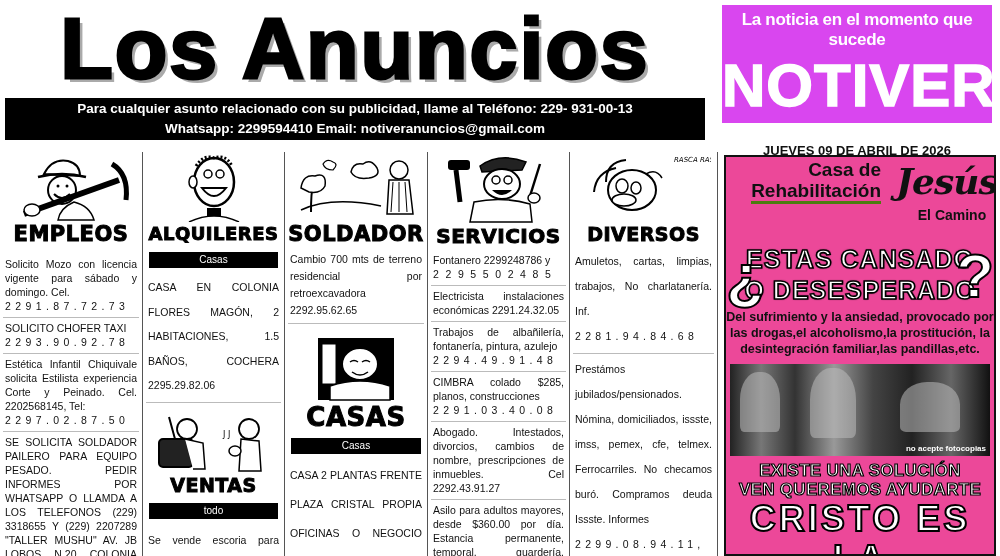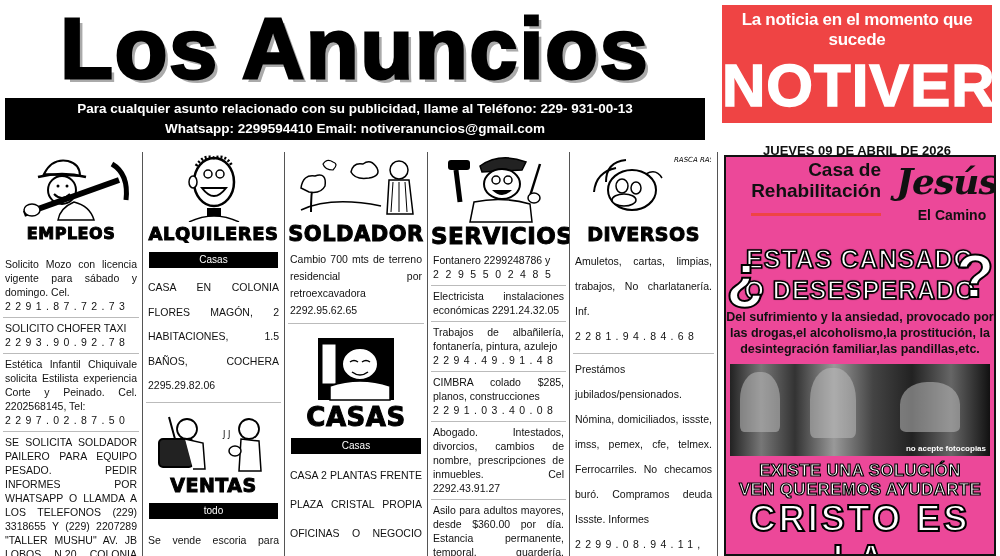--- a/index.html
+++ b/index.html
@@ -15,21 +15,21 @@
     text-shadow: 4px 4px 0 #aaa;
     transform: scaleX(1.0);
   }
   .contact-bar {
     position: absolute; left: 5px; top: 98px; width: 700px; height: 42px;
     background: #000; color: #fff; text-align: center;
     font-weight: bold; font-size: 13.5px; line-height: 20px; padding-top: 1px;
   }
   .notiver-box {
     position: absolute; left: 722px; top: 5px; width: 270px; height: 118px;
-    background: #ef4444; color: #fff; text-align: center;
+    background: #d946ef; color: #fff; text-align: center;
   }
   .notiver-tagline { font-size: 17px; font-weight: bold; margin-top: 5px; letter-spacing: -0.3px; }
   .notiver-name { font-size: 60px; font-weight: 900; line-height: 72px; letter-spacing: 1px; -webkit-text-stroke: 1.5px #fff; }
   .date-line {
     position: absolute; left: 722px; top: 143px; width: 270px; text-align: center;
     font-weight: bold; font-size: 13px;
   }
 
   
   .col {
@@ -38,21 +38,21 @@
   }
   .col1 { left: 0; width: 143px; }
   .col2 { left: 143px; width: 142px; }
   .col3 { left: 285px; width: 143px; }
   .col4 { left: 428px; width: 142px; }
   .col5 { left: 570px; width: 148px; }
 
   .art { height: 60px; position: relative; margin: 0 auto; }
   .section-head {
     font-family: "DejaVu Sans", sans-serif; font-weight: 900; text-align: center;
-    font-size: 16px; letter-spacing: 0.5px; color: #000; line-height: 24px;
+    font-size: 21px; letter-spacing: 0.5px; color: #000; line-height: 24px;
     -webkit-text-stroke: 1px #000;
   }
   .subhead {
     background: #000; color: #fff; text-align: center; font-size: 10px; height: 16px; line-height: 16px;
     margin: 6px 3px 4px 3px;
   }
   .ad {
     font-size: 10.5px; line-height: 14px; text-align: justify; padding: 3px 2px 4px 2px;
     border-bottom: 1px solid #bbb;
   }
@@ -62,21 +62,21 @@
   
   .rehab {
     position: absolute; left: 724px; top: 155px; width: 272px; height: 401px;
     border: 2px solid #111; overflow: hidden; background: #ec4899;
   }
   .rehab-top { height: 86px; position: relative; }
   .rehab-title {
     position: absolute; left: 10px; top: 2px; width: 145px; text-align: right;
     font-size: 19px; font-weight: bold; line-height: 21px;
   }
-  .rehab-title .u { border-bottom: 3px solid #ef4444; display: inline-block; padding-bottom: 12px; }
+  .rehab-title .u { border-bottom: 3px solid #4d7c0f; display: inline-block; padding-bottom: 0; }
   .rehab-address {
     position: absolute; left: 4px; top: 48px; width: 170px; text-align: center;
     font-family: "DejaVu Serif", serif; font-style: italic; font-weight: bold;
     font-size: 6.5px; line-height: 9px;
   }
   .jesus {
     position: absolute; left: 170px; top: 2px; width: 100px; text-align: center;
     font-family: "DejaVu Serif", serif; font-style: italic; font-weight: bold;
     font-size: 36px; line-height: 44px; letter-spacing: -1px;
   }
@@ -233,21 +233,21 @@
       <path d="M46 14 Q66 0 92 10 L88 18 L48 20Z" fill="#222" stroke="#000" stroke-width="1.5"></path>
       <ellipse cx="68" cy="32" rx="18" ry="15" fill="#fff" stroke="#000" stroke-width="2"></ellipse>
       <circle cx="62" cy="28" r="4" fill="#fff" stroke="#000" stroke-width="1.5"></circle>
       <circle cx="74" cy="28" r="4" fill="#fff" stroke="#000" stroke-width="1.5"></circle>
       <path d="M58 38 Q68 48 78 38 Z" fill="#000"></path>
       <path d="M40 50 Q68 44 96 52 L98 70 L36 70Z" fill="#fff" stroke="#000" stroke-width="1.5"></path>
       <line x1="106" y1="12" x2="96" y2="44" stroke="#000" stroke-width="2.5"></line>
       <ellipse cx="100" cy="46" rx="6" ry="5" fill="#fff" stroke="#000" stroke-width="1.5"></ellipse>
     </svg>
   </div>
-  <div class="section-head" style="font-size:23px;">SERVICIOS</div>
+  <div class="section-head" style="font-size:20px;">SERVICIOS</div>
   <div class="ad" style="margin-top:2px">
     <span>Fontanero 2299248786 y</span>
     <span class="ph" style="display:block;letter-spacing:6.6px">2295502485</span>
   </div>
   <div class="ad">Electricista instalaciones económicas 2291.24.32.05</div>
   <div class="ad">
     <span>Trabajos de albañilería, fontanería, pintura, azulejo</span>
     <span class="ph" style="display:block;letter-spacing:4.4px">2294.49.91.48</span>
   </div>
   <div class="ad">

